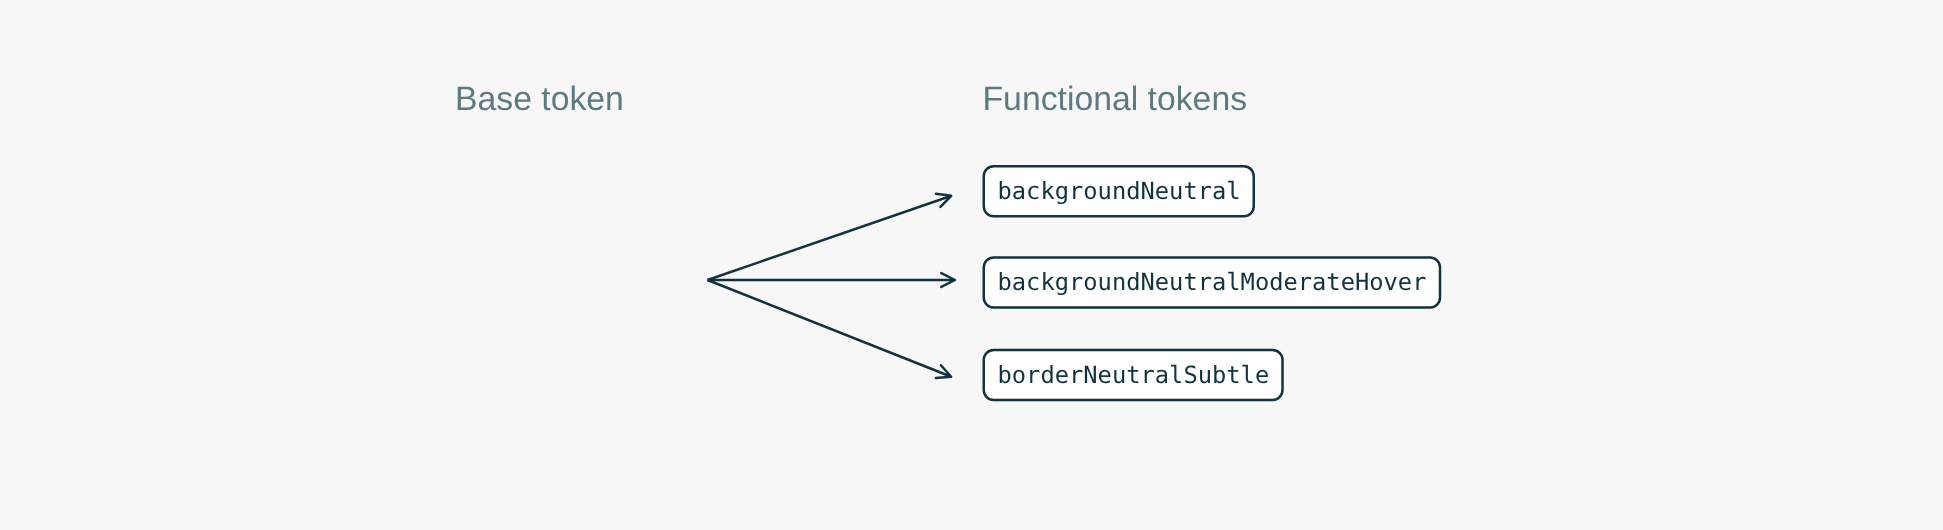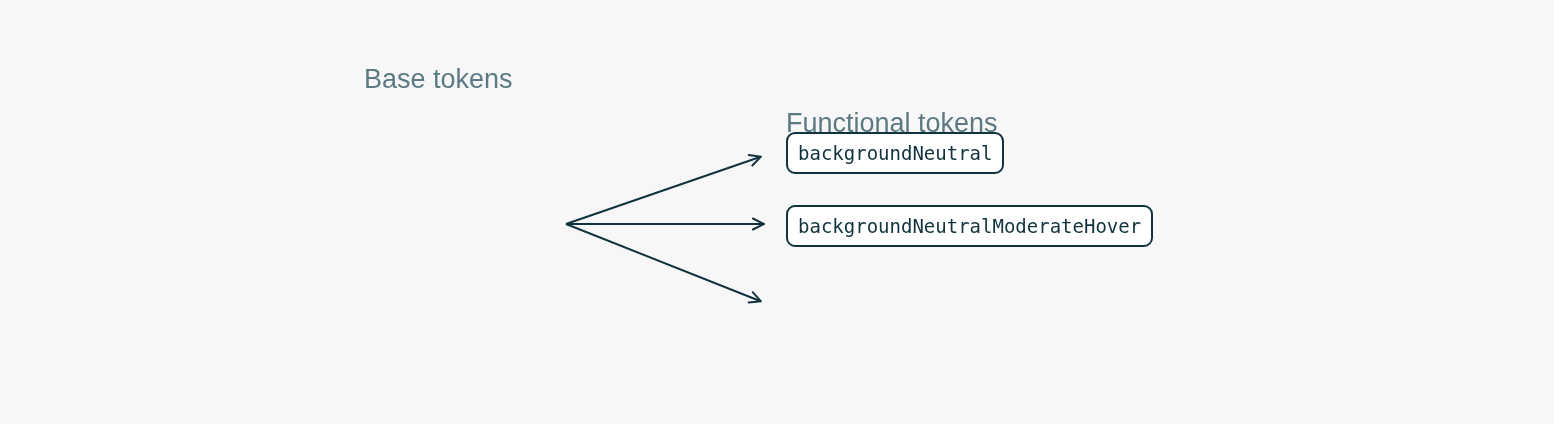--- a/index.html
+++ b/index.html
@@ -16,21 +16,21 @@
   }
   .col-heading {
     position: absolute;
     color: #5d7a82;
     font-size: 27px;
     line-height: 30px;
     font-weight: 400;
     white-space: nowrap;
   }
   .heading-base { left: 364px; top: 64px; }
-  .heading-functional { left: 786px; top: 64px; margin-top: 44px; }
+  .heading-functional { left: 786px; top: 64px; }
 
   .token-pill {
     position: absolute;
     box-sizing: border-box;
     height: 42px;
     padding: 0 10px;
     border: 2px solid #11333e;
     border-radius: 9px;
     background: #ffffff;
     color: #11333e;
@@ -51,21 +51,21 @@
     width: 1554px;
     height: 424px;
     pointer-events: none;
   }
 </style>
 </head>
 <body>
 
 <div class="canvas">
 
-  <div class="col-heading heading-base">Base tokens</div>
+  <div class="col-heading heading-base">Base token</div>
 
   <div class="col-heading heading-functional">Functional tokens</div>
 
   <svg class="arrows-layer" width="1554" height="424" viewBox="0 0 1554 424" xmlns="http://www.w3.org/2000/svg">
     <defs>
       <marker id="arrowhead" markerUnits="userSpaceOnUse" markerWidth="16" markerHeight="16" viewBox="0 0 16 16" refX="12" refY="8" orient="auto">
         <path d="M2 2.5 L13 8 L2 13.5" fill="none" stroke="#11333e" stroke-width="2" stroke-linecap="round" stroke-linejoin="round"></path>
       </marker>
     </defs>
     <g stroke="#11333e" stroke-width="2" fill="none">
@@ -73,14 +73,15 @@
       <line x1="566" y1="224" x2="763" y2="224" marker-end="url(#arrowhead)"></line>
       <line x1="566" y1="224" x2="760" y2="301" marker-end="url(#arrowhead)"></line>
     </g>
   </svg>
 
 
   <div class="token-pill pill-f1">backgroundNeutral</div>
 
   <div class="token-pill pill-f2">backgroundNeutralModerateHover</div>
 
+  <div class="token-pill pill-f3">borderNeutralSubtle</div>
 
 </div>
 
 </body></html>

